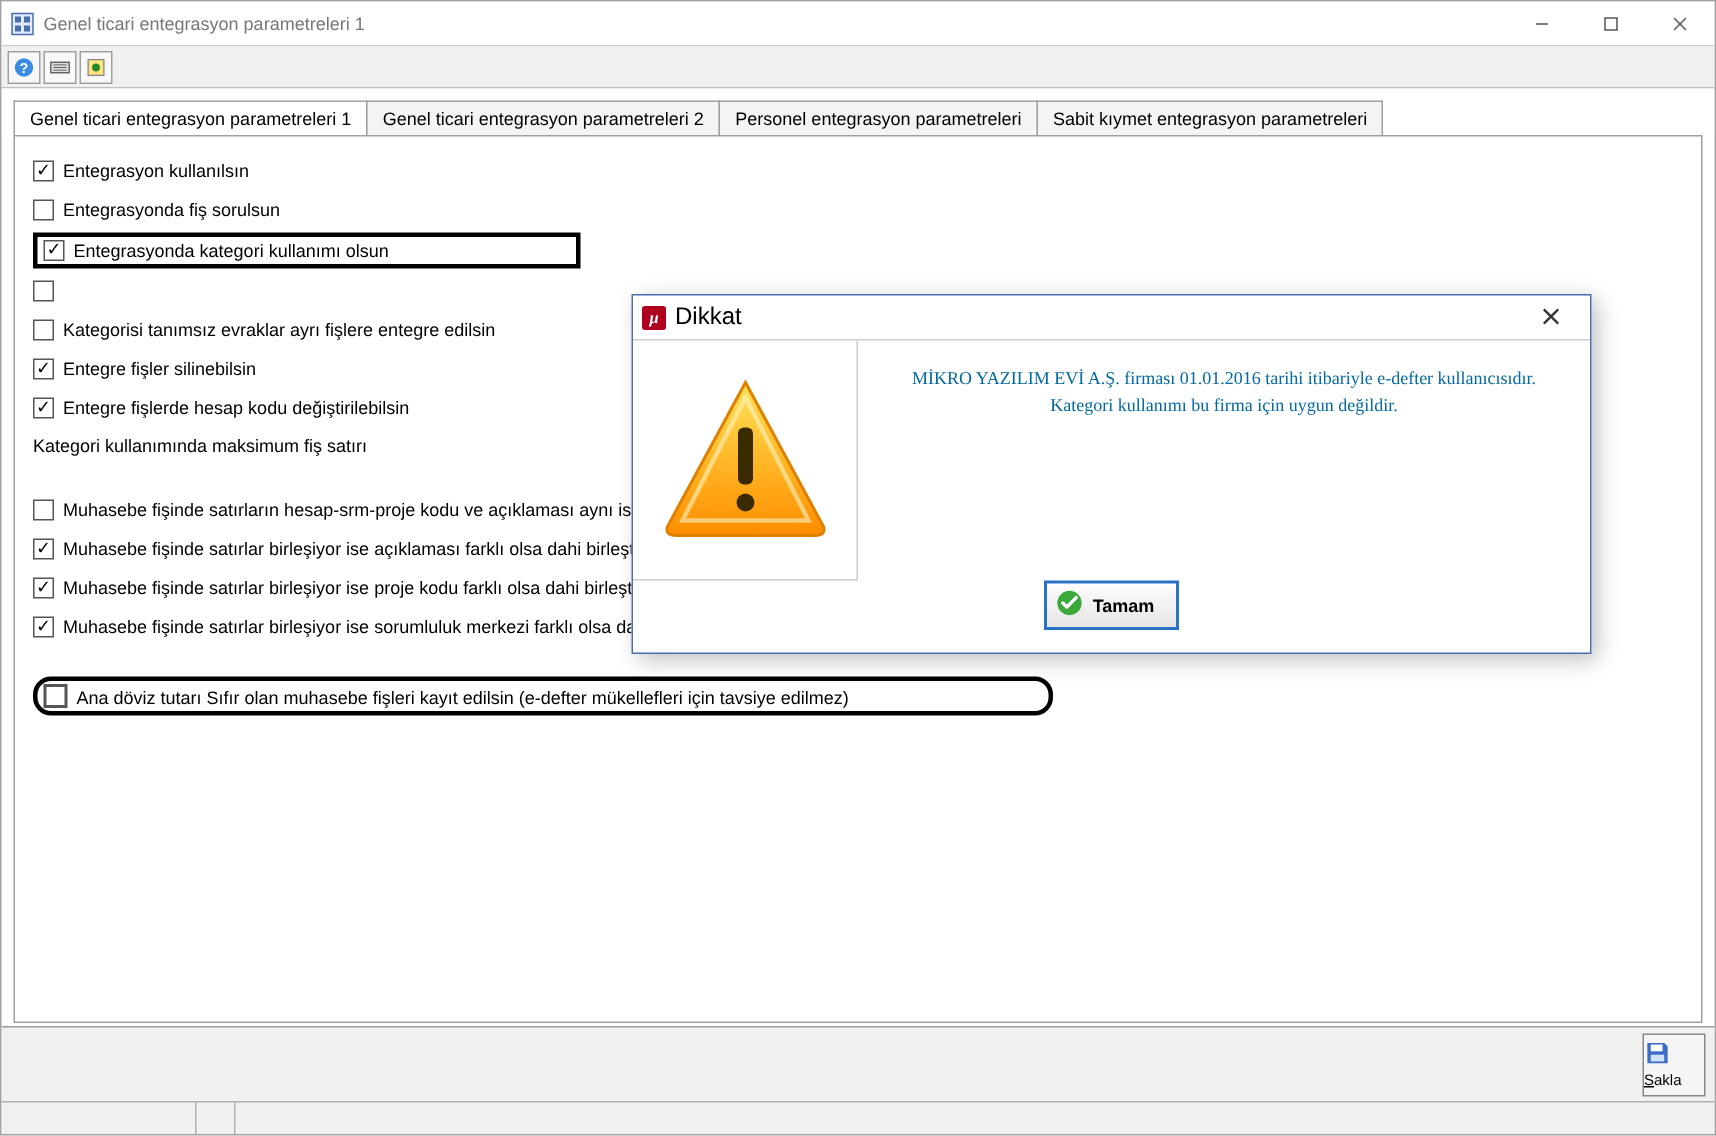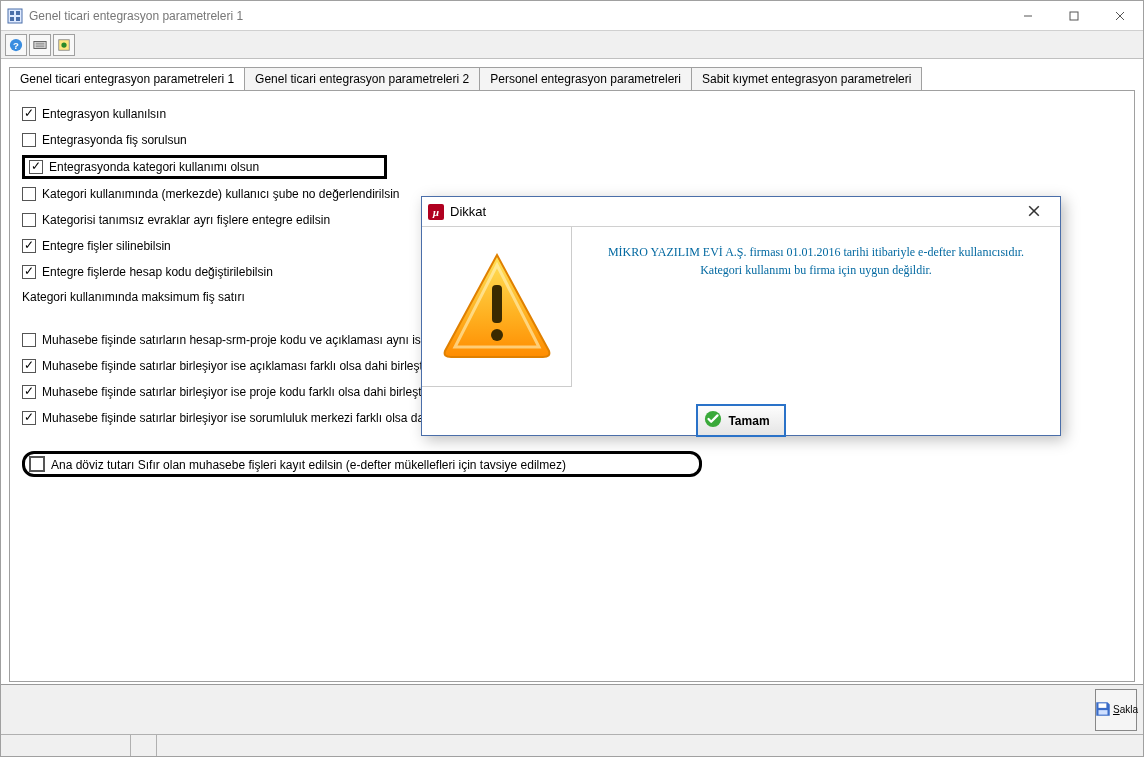--- a/index.html
+++ b/index.html
@@ -134,21 +134,21 @@
     background:#f0f0f0;
     display:flex;
     align-items:center;
     justify-content:flex-end;
     padding-right:6px;
   }
   .save-btn {
     width:42px;height:42px;
     border:1px solid #888;
     background:#f5f5f5;
-    display:flex;flex-direction:row;align-items:center;justify-content:center;
+    display:flex;flex-direction:column;align-items:flex-start;justify-content:center;
     font-size:10px;
     gap:1px;
   }
   .save-btn svg { width:18px;height:18px; }
   .statusbar {
     position:absolute;left:0;right:0;bottom:0;height:22px;
     border-top:1px solid #b0b0b0;
     background:#f0f0f0;
     display:flex;align-items:stretch;
   }
@@ -162,21 +162,21 @@
     border:1px solid #4a6ea9;
     box-shadow: 4px 4px 14px rgba(0,0,0,0.25);
     z-index:50;
   }
   .dialog-title {
     height:30px;
     display:flex;align-items:center;
     padding:0 6px;
     border-bottom:1px solid #d0d0d0;
   }
-  .dialog-title .dlg-text { font-size:13px; color:#000; margin-left:6px;}
+  .dialog-title .dlg-text { font-size:16px; color:#000; margin-left:6px;}
   .dialog-close {
     margin-left:auto;width:40px;text-align:center;font-size:14px;color:#333;
   }
   .dialog-body {
     display:flex;
     height:160px;
   }
   .dlg-icon-area {
     width:150px;
     display:flex;align-items:center;justify-content:center;
@@ -187,21 +187,21 @@
     flex:1;
     padding:16px 20px;
     font-size:12px;
     color:#0369a1;
     text-align:center;
     line-height:1.5;
     display:flex;align-items:flex-start;justify-content:center;font-family:Liberation Serif, serif;
   }
   .dlg-footer {
     height:50px;
-    display:flex;align-items:flex-end;justify-content:center;
+    display:flex;align-items:flex-start;justify-content:center;
   }
   .ok-btn {
     border:2px solid #2a72c8;
     background:linear-gradient(#fdfdfd,#e5e5e5);
     padding:4px 14px 4px 6px;
     display:flex;align-items:center;gap:6px;
     font-size:12px;
     font-weight:bold;
   }
   .mu-icon {
@@ -284,21 +284,20 @@
     <span class="label">Entegrasyonda fiş sorulsun</span>
   </div>
 
   <div class="highlight-box" style="width:365px;">
     <span class="chk checked"></span>
     <span class="label">Entegrasyonda kategori kullanımı olsun</span>
   </div>
 
   <div class="chk-row">
     <span class="chk"></span>
-    <span class="label">Kategori kullanımında (merkezde) kullanıcı şube no değerlendirilsin</span>
   </div>
 
   <div class="chk-row">
     <span class="chk"></span>
     <span class="label">Kategorisi tanımsız evraklar ayrı fişlere entegre edilsin</span>
   </div>
 
   <div class="chk-row">
     <span class="chk checked"></span>
     <span class="label">Entegre fişler silinebilsin</span>

